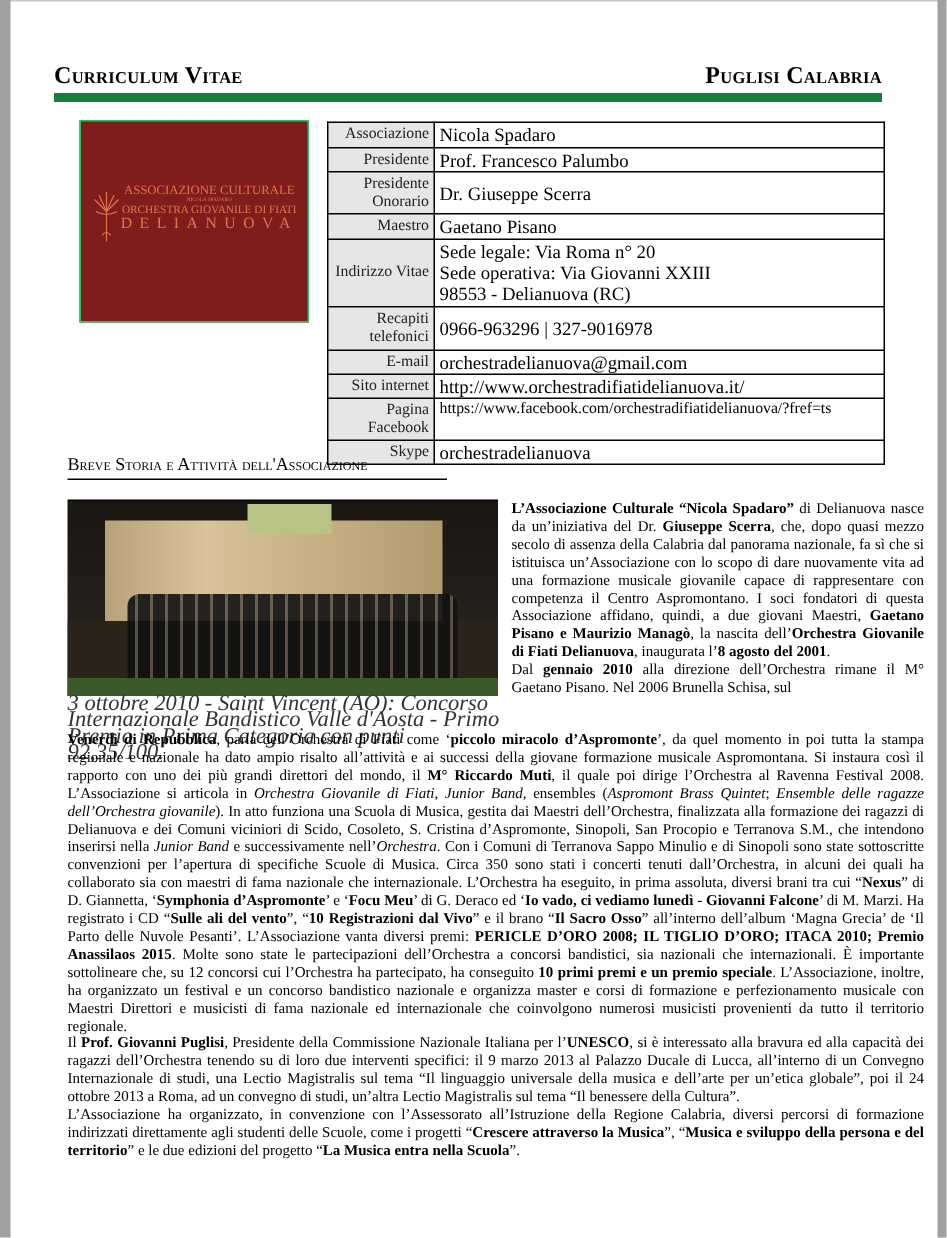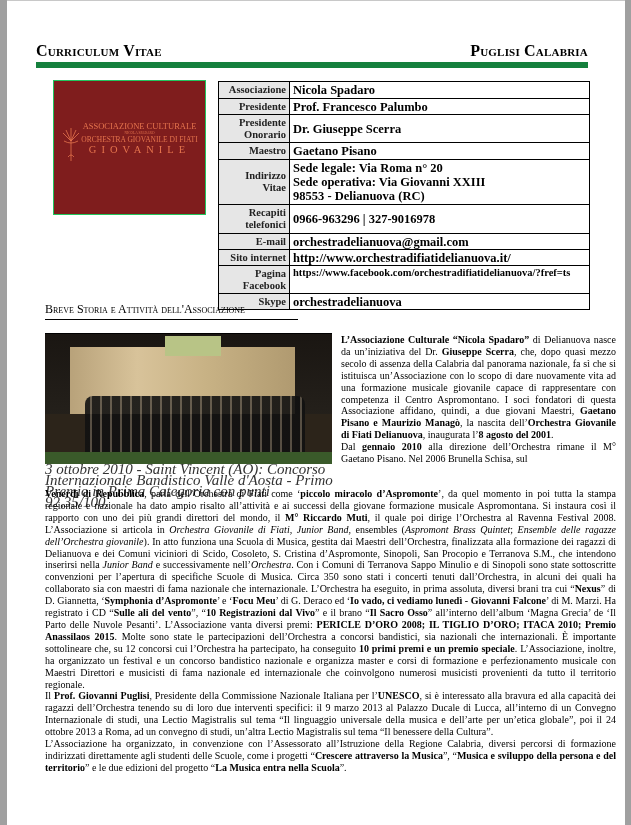--- a/index.html
+++ b/index.html
@@ -26,21 +26,21 @@
   .logo .fan { position:absolute; left:8px; top:6px; width:18px; height:36px; }
   .logo .l1 { font-size:8.5px; line-height:10px; padding-left:20px; }
   .logo .l2 { font-size:3.5px; line-height:4px; padding-left:20px; }
   .logo .l3 { font-size:7.5px; line-height:9px; padding-left:20px; }
   .logo .l4 { font-size:10.5px; line-height:11px; letter-spacing:5px; padding-left:20px; }
 
   table.info {
     position:absolute; left:218px; top:81px; width:372px;
     border-collapse:collapse; font-size:12.5px;
   }
-  table.info td { border:1px solid #000; padding:0 3px; vertical-align:middle;font-weight:bold; }
+  table.info td { border:1px solid #000; padding:0 3px; vertical-align:middle; }
   table.info td.k {
     background:#e6e6e6; text-align:right; width:64px; font-size:10.5px; line-height:12px; color:#222;
   }
   table.info td.v { font-size:12.5px; line-height:14px; }
   table.info td.v.small { font-size:10.5px; }
   table.info td.v.sede { line-height:14px; }
 
   .section-title {
     position:absolute; left:45px; top:302px; width:253px; height:17px;
     border-bottom:1px solid #000; font-weight:normal; font-variant:small-caps; font-size:12px;
@@ -92,21 +92,21 @@
           <path d="M9 14 L9 1"></path>
         <path d="M9 14 L14 3"></path>
           <path d="M9 14 L17 6"></path>
         <path d="M2 14 Q9 18 16 14"></path>
         <path d="M6 30 Q9 26 12 30"></path>
       </g>
     </svg>
     <div class="l1">ASSOCIAZIONE CULTURALE</div>
     <div class="l2">NICOLA SPADARO</div>
     <div class="l3">ORCHESTRA GIOVANILE DI FIATI</div>
-    <div class="l4">GIOVANILE</div>
+    <div class="l4">DELIANUOVA</div>
   </div>
 </div>
 
 <table class="info">
   <tbody>
       <tr style="height:17px">
     <td class="k">Associazione</td>
     <td class="v">Nicola Spadaro</td>
   </tr>
   <tr style="height:16px">

